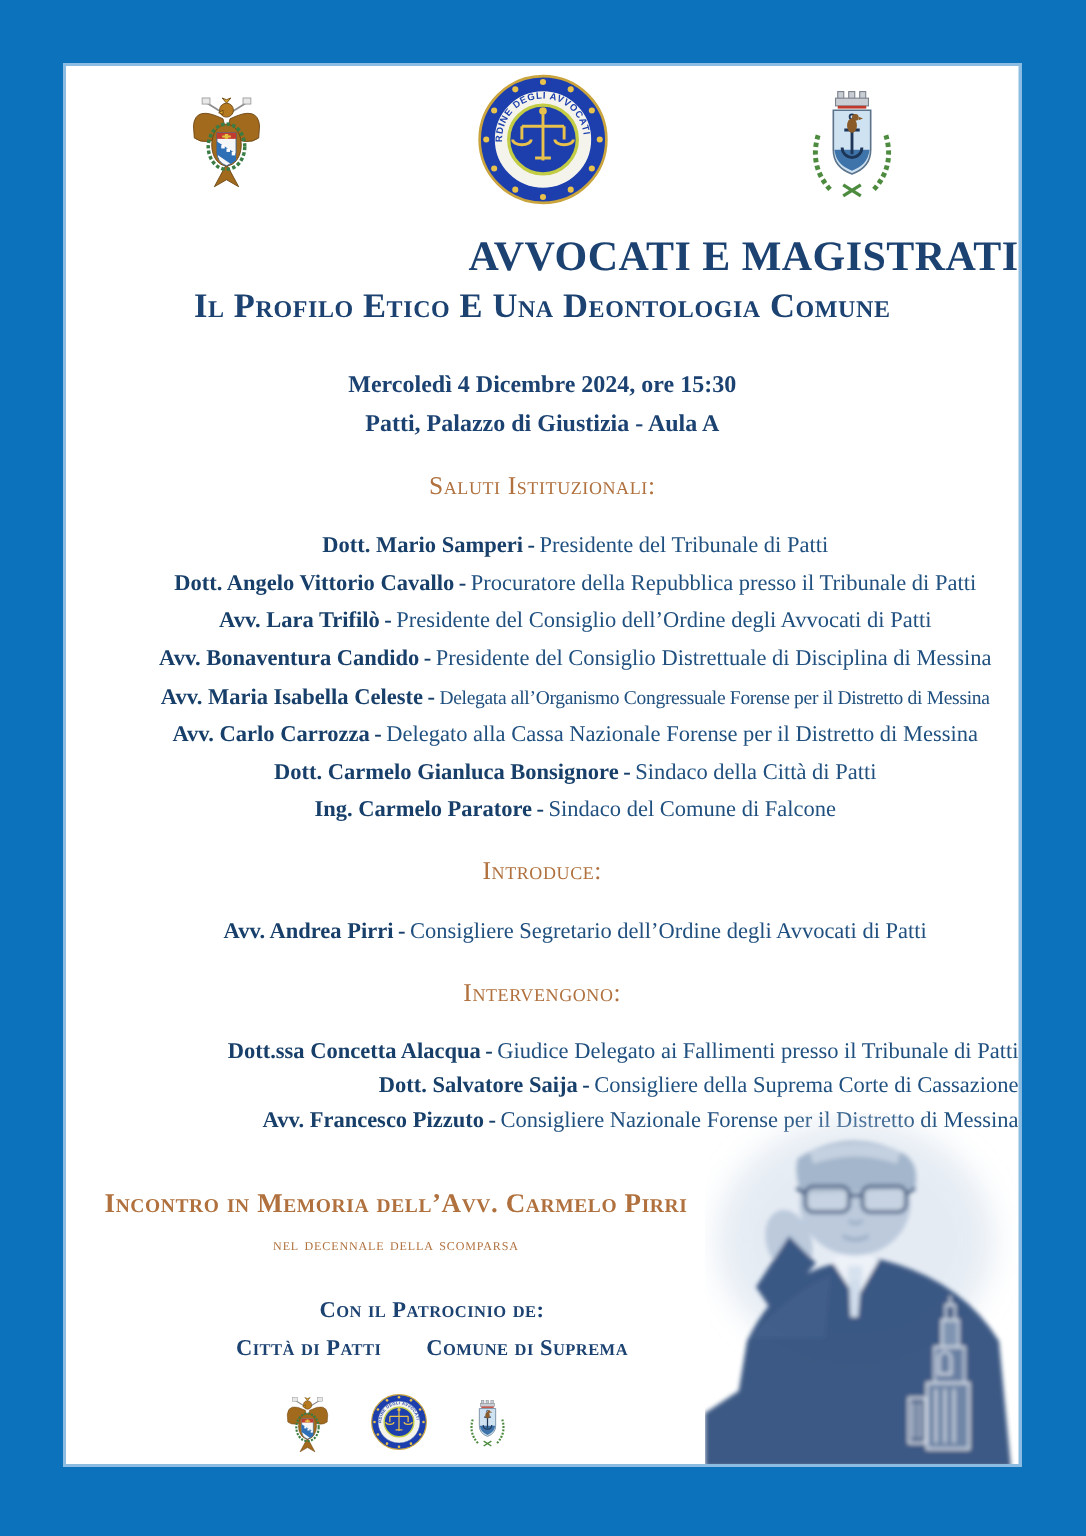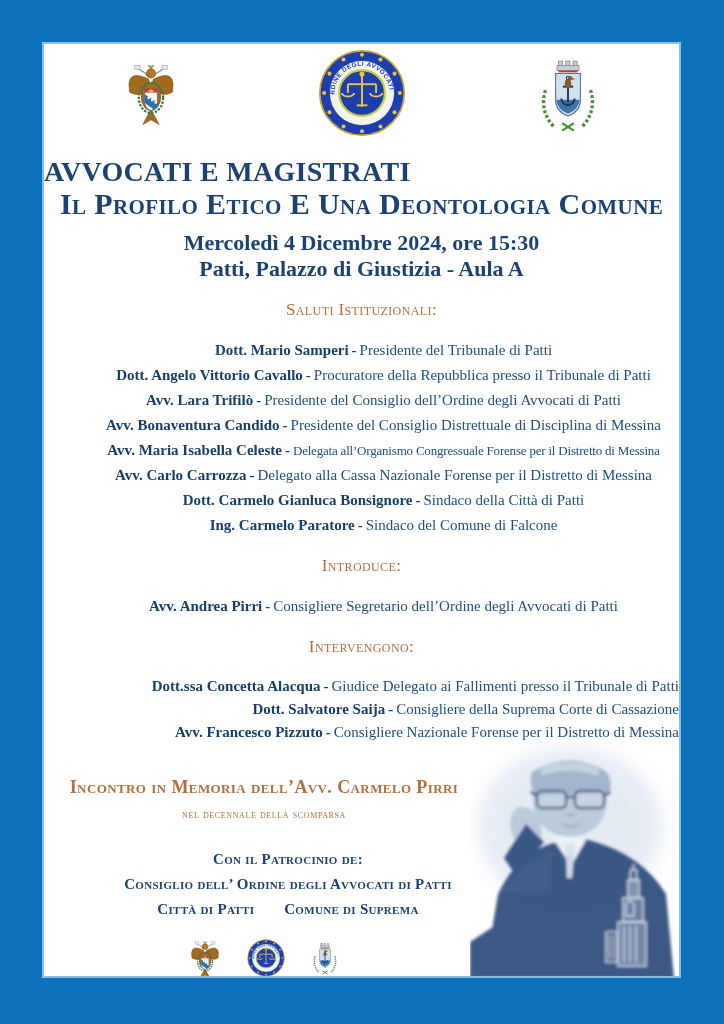--- a/index.html
+++ b/index.html
@@ -14,25 +14,25 @@
     background:#ffffff; box-sizing:border-box;
     border:2px solid #8cbce2;
     overflow:hidden;
   }
   
   .logos-row { position:relative; height:94px; }
   .logo-left  { position:absolute; left:78px;  top:10px; width:58px; height:76px; }
   .logo-center{ position:absolute; left:50%; transform:translateX(-50%); top:5px; width:88px; height:88px; }
   .logo-right { position:absolute; left:484px; top:9px; width:80px; height:82px; }
   
-  .title { margin-top:19px; text-align:left; font-size:28px; line-height:30px;
+  .title { margin-top:19px; text-align:right; font-size:28px; line-height:30px;
            font-weight:bold; color:#1c4271; letter-spacing:0.3px; }
-  .subtitle { margin-top:3px; text-align:center; font-size:30px; line-height:28px;
+  .subtitle { margin-top:3px; text-align:center; font-size:23px; line-height:28px;
               font-weight:bold; font-variant:small-caps; color:#1c4271; letter-spacing:0.4px; }
-  .when { margin-top:12px; text-align:center; font-size:22px; line-height:26px;
+  .when { margin-top:26px; text-align:center; font-size:16px; line-height:26px;
           font-weight:bold; color:#1c4271; }
   .sec-head { margin-top:17px; text-align:center; font-size:17px; line-height:22px;
               font-variant:small-caps; font-weight:normal; color:#b0713e; letter-spacing:0.4px; }
   
   .rows { margin-top:17px;padding-left:44px; }
   .row { text-align:center; font-size:15px; line-height:25px; color:#20507f; white-space:nowrap; }
   .row .n   { font-weight:bold; color:#173f69; }
   .row .sep { font-weight:bold; color:#173f69; margin:0 3px; }
   .row .r.condensed { font-size:13px; letter-spacing:-0.2px; }
   .rows.tight .row { line-height:23px;text-align:right; }
@@ -201,21 +201,20 @@
     <div class="row"><span class="n">Dott. Salvatore Saija</span><span class="sep">-</span><span class="r">Consigliere della Suprema Corte di Cassazione</span></div>
     <div class="row"><span class="n">Avv. Francesco Pizzuto</span><span class="sep">-</span><span class="r">Consigliere Nazionale Forense per il Distretto di Messina</span></div>
   </div>
 
   <div class="left-col">
     <div class="memoria-1">Incontro in Memoria dell’Avv. Carmelo Pirri</div>
     <div class="memoria-2">nel decennale della scomparsa</div>
 
     <div class="patro">
       <div>Con il Patrocinio de:</div>
-      <div>Consiglio dell’ Ordine degli Avvocati di Patti</div>
       <div><span>Città di Patti</span><span class="gap"></span><span>Comune di Suprema</span></div>
     </div>
 
     <div class="logos-sm">
       <svg width="36" height="44" aria-hidden="true">
           <use href="#sym-patti"></use>
         </svg>
       <svg width="38" height="38" aria-hidden="true">
           <use href="#sym-ordine"></use>
         </svg>

